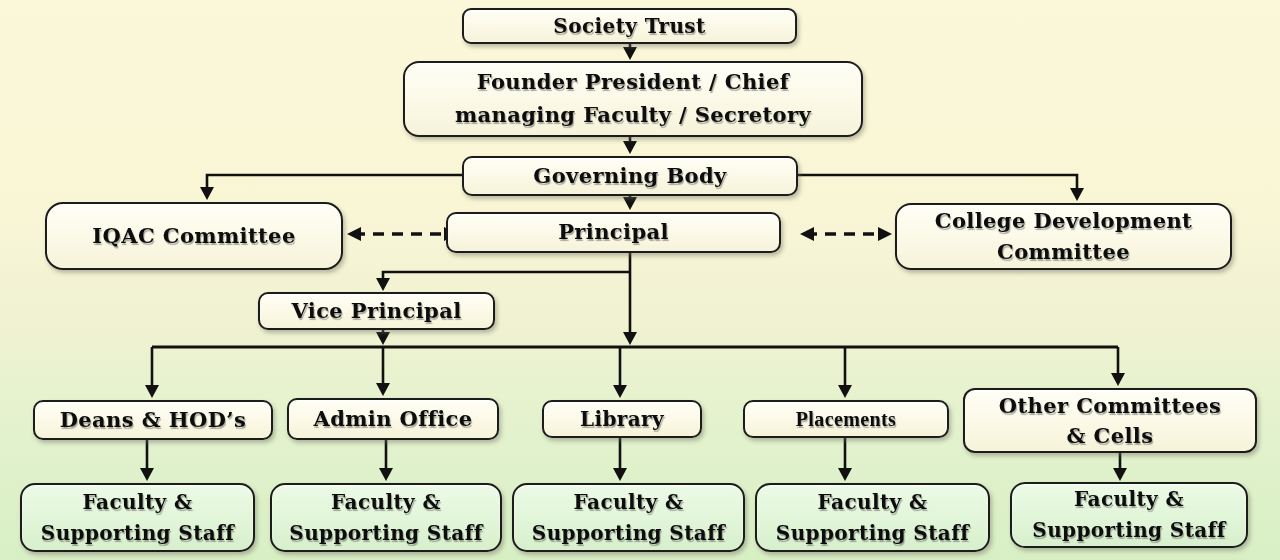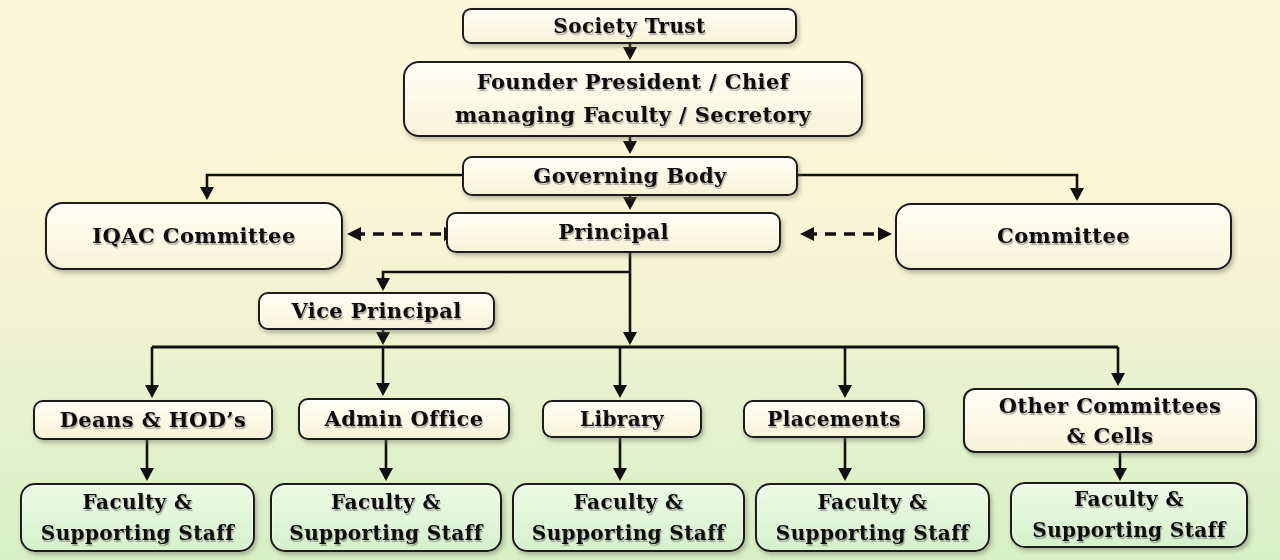--- a/index.html
+++ b/index.html
@@ -155,40 +155,41 @@
 
   <div class="node" style="left:45px;top:202px;width:298px;height:68px;border-radius:18px;">
     <span class="line">IQAC Committee</span>
   </div>
 
   <div class="node small" style="left:446px;top:212px;width:335px;height:41px;font-size:21px;">
     <span class="line">Principal</span>
   </div>
 
   <div class="node" style="left:895px;top:203px;width:337px;height:67px;border-radius:16px;line-height:1.45;">
+    <span class="line">College Development</span>
     <span class="line">Committee</span>
   </div>
 
   <div class="node small" style="left:258px;top:292px;width:237px;height:38px;font-size:21px;">
     <span class="line">Vice Principal</span>
   </div>
 
   <div class="node small" style="left:33px;top:400px;width:240px;height:40px;font-size:21px;">
     <span class="line">Deans &amp; HOD’s</span>
   </div>
 
-  <div class="node small" style="left:298px;top:398px;width:212px;height:42px;font-size:21px;">
+  <div class="node small" style="left:287px;top:398px;width:212px;height:42px;font-size:21px;">
     <span class="line">Admin Office</span>
   </div>
 
   <div class="node small" style="left:542px;top:400px;width:160px;height:38px;">
     <span class="line">Library</span>
   </div>
 
-  <div class="node small" style="left:743px;top:400px;width:182px;height:38px;">
+  <div class="node small" style="left:743px;top:400px;width:206px;height:38px;font-family:Liberation Serif, serif;">
     <span class="line">Placements</span>
   </div>
 
   <div class="node" style="left:963px;top:388px;width:294px;height:65px;border-radius:12px;line-height:1.4;">
     <span class="line">Other Committees</span>
     <span class="line">&amp; Cells</span>
   </div>
 
   <div class="node green" style="left:20px;top:483px;width:235px;height:69px;">
     <span class="line">Faculty &amp;</span>

